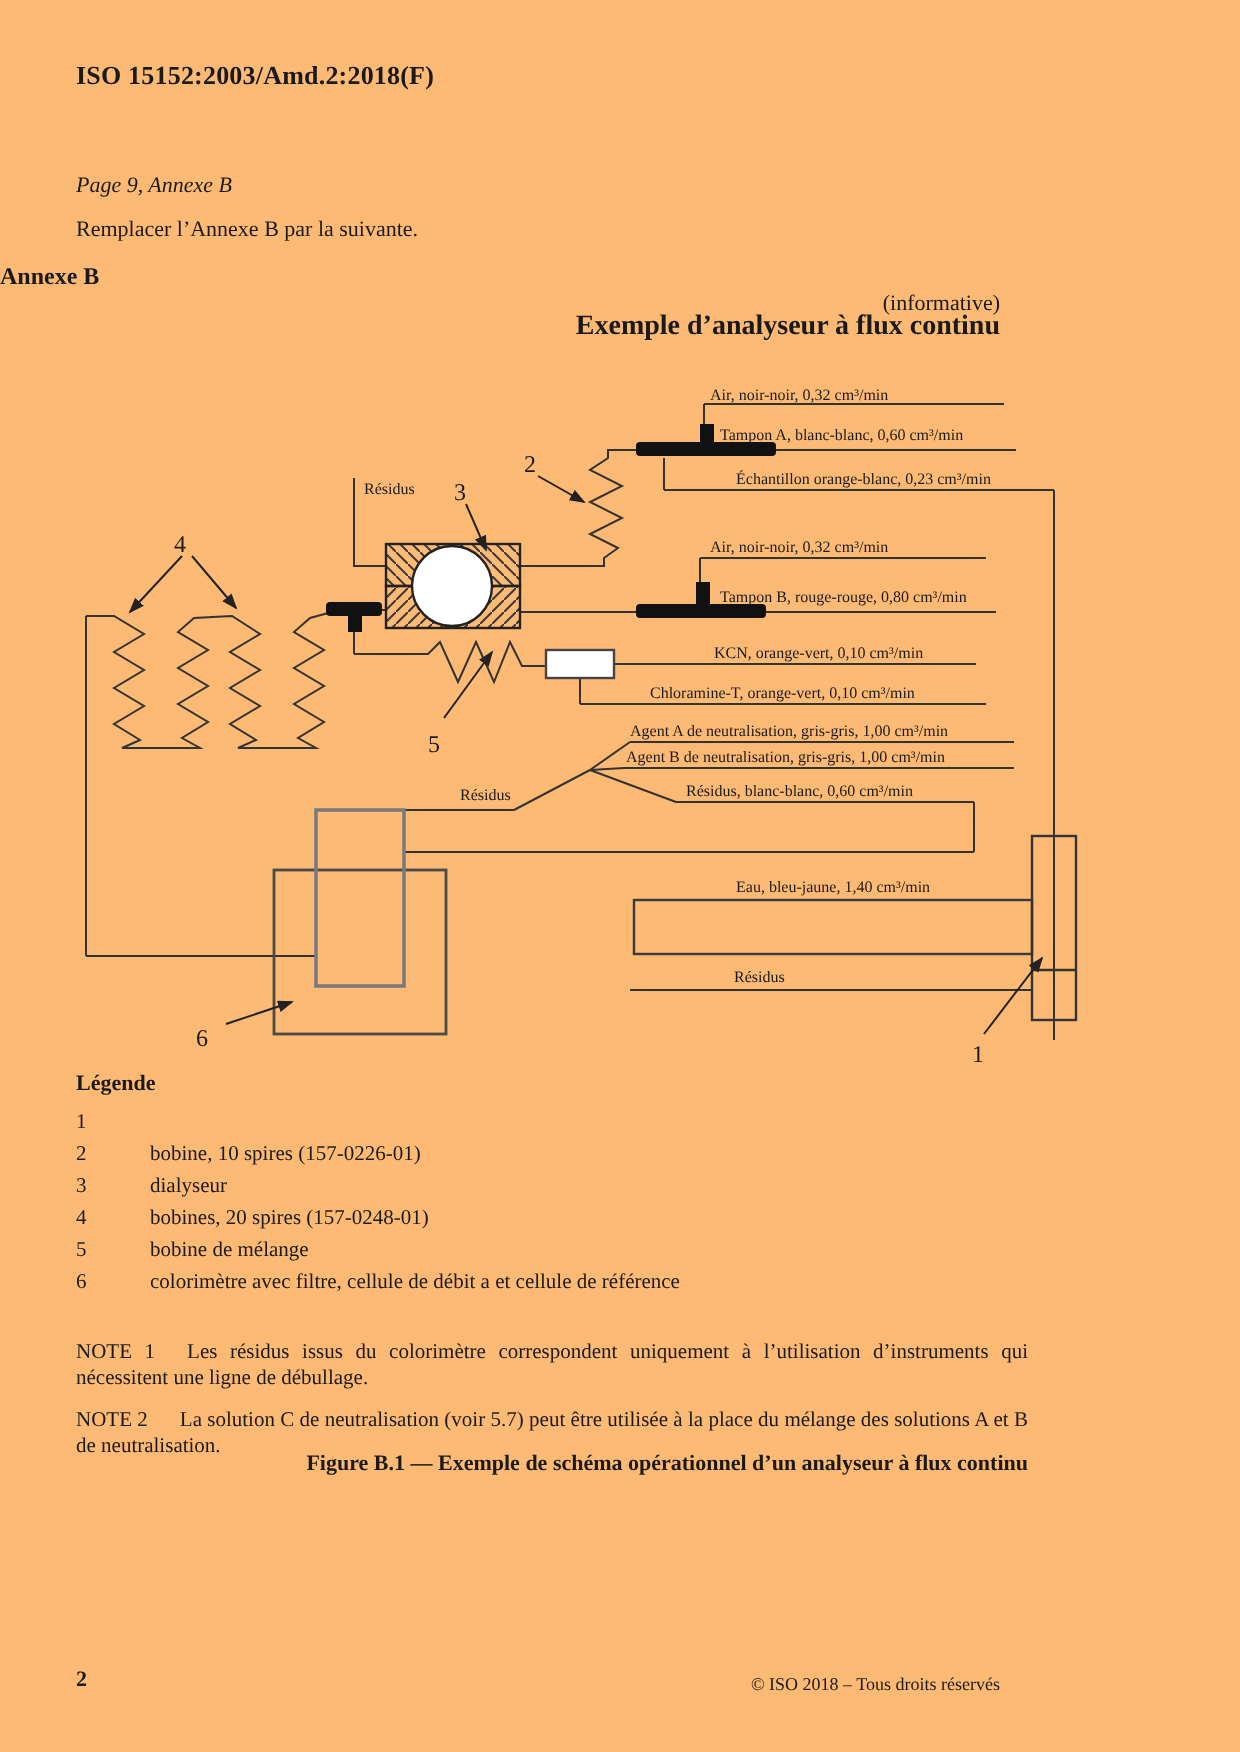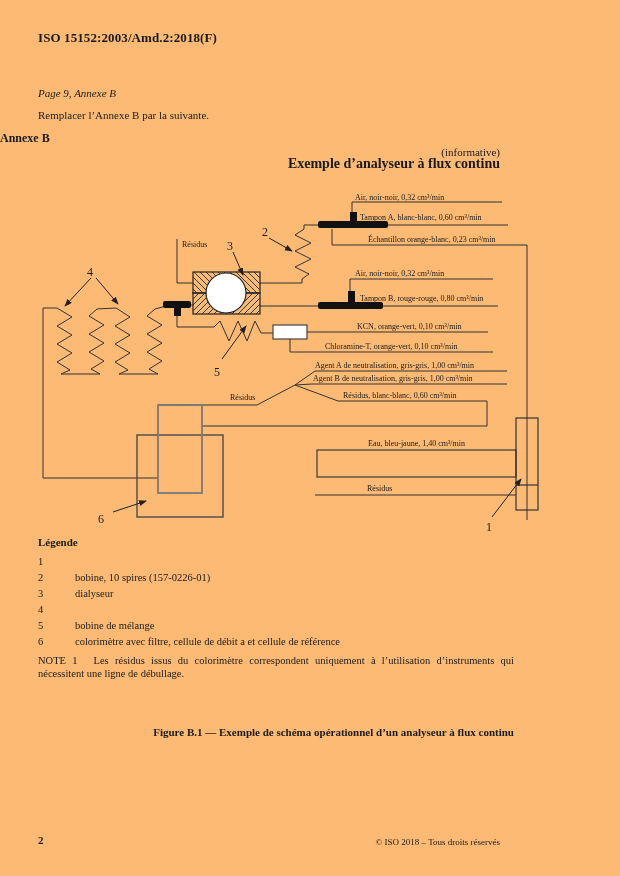--- a/index.html
+++ b/index.html
@@ -13,21 +13,21 @@
   .page-ref { left:38px; top:87px; font-size:11px; font-style:italic; }
   .replace-line { left:38px; top:109px; font-size:11px; }
   .annex-title { left:0; top:131px; width:500px; font-size:12px; font-weight:bold; }
   .annex-sub { left:0; top:146px; width:500px; text-align:right; font-size:11px; }
   .fig-heading { left:0; top:156px; width:500px; text-align:right; font-size:14px; font-weight:bold; }
   .diagram-svg { left:0; top:0; width:620px; height:876px; }
   .legend-title { left:38px; top:536px; font-size:11px; font-weight:bold; }
   .legend { left:38px; top:554px; width:480px; font-size:10.5px; }
   .legend-row { display:flex; height:16px; line-height:16px; }
   .legend-num { width:37px; flex:0 0 37px; }
-  .note { left:38px; width:476px; font-size:10.5px; line-height:13px; text-align:justify; }
+  .note { left:38px; width:476px; font-size:10.5px; line-height:13px; text-align:justify;margin-top:16px; }
   .note-1 { top:654px; }
   .note-2 { top:688px; }
   .note .lbl { padding-right:16px; }
   .caption { left:38px; top:726px; width:476px; text-align:right; font-size:11px; font-weight:bold; }
   .footer-page { left:38px; top:834px; font-size:11px; font-weight:bold; }
   .footer-copy { right:120px; top:837px; font-size:9px; }
   svg text { font-family:"Liberation Serif", serif; font-size:8px; fill:#1a1a1a; }
   svg text.callout { font-size:12px; }
 </style>
 </head>
@@ -174,32 +174,36 @@
     <div class="legend-row">
       <span class="legend-num">2</span>
       <span>bobine, 10 spires (157-0226-01)</span>
     </div>
     <div class="legend-row">
       <span class="legend-num">3</span>
       <span>dialyseur</span>
     </div>
     <div class="legend-row">
       <span class="legend-num">4</span>
+      <span>bobines, 20 spires (157-0248-01)</span>
     </div>
     <div class="legend-row">
       <span class="legend-num">5</span>
       <span>bobine de mélange</span>
     </div>
     <div class="legend-row">
       <span class="legend-num">6</span>
       <span>colorimètre avec filtre, cellule de débit a et cellule de référence</span>
     </div>
   </div>
 
   <div class="abs note note-1">
     <span class="lbl">NOTE 1</span><span>Les résidus issus du colorimètre correspondent uniquement à l’utilisation d’instruments qui nécessitent une ligne de débullage.</span>
   </div>
+  <div class="abs note note-2">
+    <span class="lbl">NOTE 2</span><span>La solution C de neutralisation (voir 5.7) peut être utilisée à la place du mélange des solutions A et B de neutralisation.</span>
+  </div>
 
   <div class="abs caption">Figure B.1 — Exemple de schéma opérationnel d’un analyseur à flux continu</div>
   <div class="abs footer-page">2</div>
   <div class="abs footer-copy">© ISO 2018 – Tous droits réservés</div>
 
 </div>
 
 </body></html>

